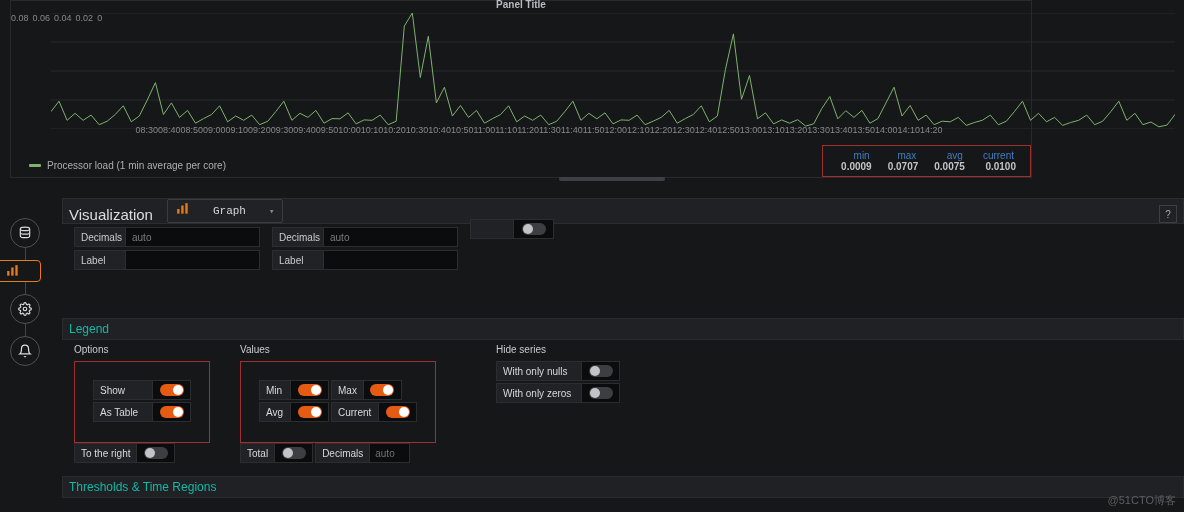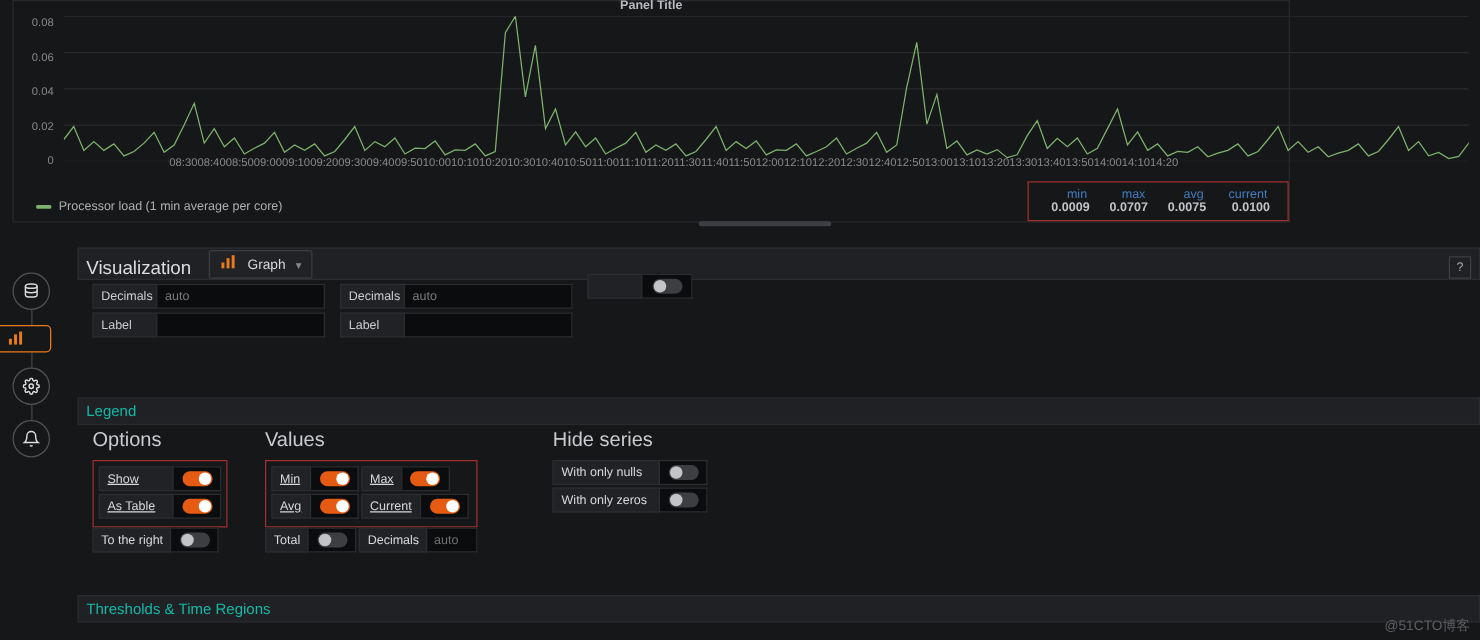--- a/index.html
+++ b/index.html
@@ -34,21 +34,21 @@
     font-weight: bold;
     color: #b9bbbf;
   }
   .y-axis {
     position: absolute;
     left: 0;
     top: 12px;
     width: 36px;
     height: 120px;
     display: flex;
-    flex-direction: column;
+    flex-direction: row;
     justify-content: space-between;
     color: #888;
     font-size: 9px;
     text-align: right;
   }
   .y-axis span { padding-right: 4px; }
   .x-axis {
     position: absolute;
     left: 40px;
     right: 4px;
@@ -163,26 +163,27 @@
     border: 1px solid #2c2d31;
     display: flex;
     align-items: flex-end;
     padding: 0 6px;
     gap: 14px;
   }
   .viz-header-title { font-size: 15px; color: #dcddde; }
   .viz-select {
     display: flex;
     align-items: center;
-    gap: 8px;
+    gap: 23px;
     border: 1px solid #3a3c40;
     background: #202226;
     padding: 3px 8px;
     border-radius: 2px;
     cursor: pointer;
+    font-family: Liberation Mono, monospace;
   }
   .viz-select .bar-icon { color: #eb7b18; font-size: 12px; }
   .help-btn {
     margin-left: auto;
     width: 18px;
     height: 18px;
     border: 1px solid #3d3f43;
     display: flex;
     align-items: center;
     justify-content: center;
@@ -260,21 +261,21 @@
   .legend-body {
     position: absolute;
     left: 62px;
     right: 0;
     top: 342px;
     display: flex;
     gap: 30px;
     padding-left: 12px;
   }
   .opt-col h4 {
-    font-size: 16px;
+    font-size: 10px;
     font-weight: normal;
     color: #c9cbcf;
     margin: 2px 0 6px 0;
   }
   .opt-row {
     display: flex;
     height: 20px;
     margin-bottom: 2px;
   }
   .opt-label {
@@ -290,22 +291,21 @@
     width: 38px;
     background: #0b0c0e;
     border: 1px solid #2b2d31;
     border-left: none;
     display: flex;
     align-items: center;
     justify-content: center;
   }
   .hl-group {
     border: 1px solid #a02f2f;
-    padding: 4px;
-    text-decoration: underline;
+    padding: 18px;
   }
   .hl-row { display:flex; gap:2px; }
 
   
   .switch {
     width: 24px;
     height: 12px;
     border-radius: 7px;
     position: relative;
     background: #3c3e42;

